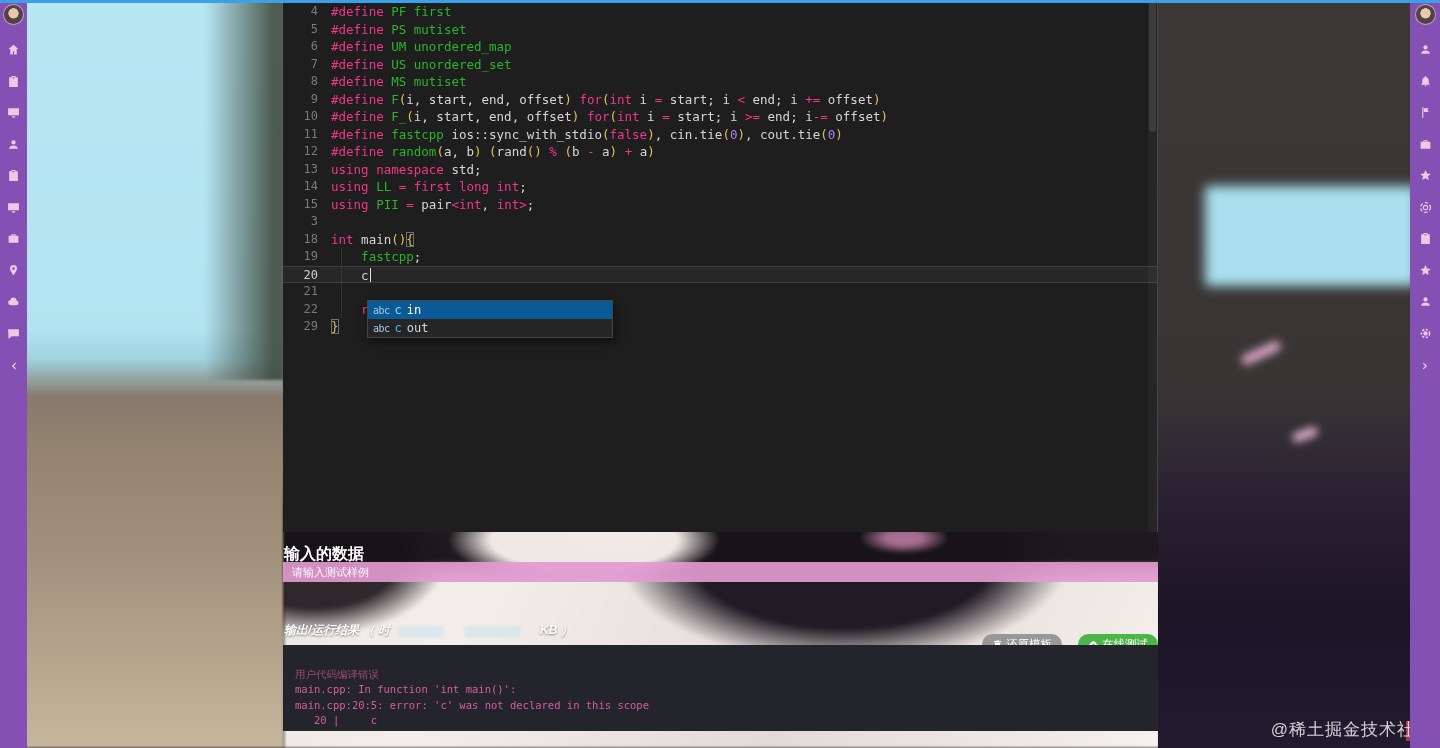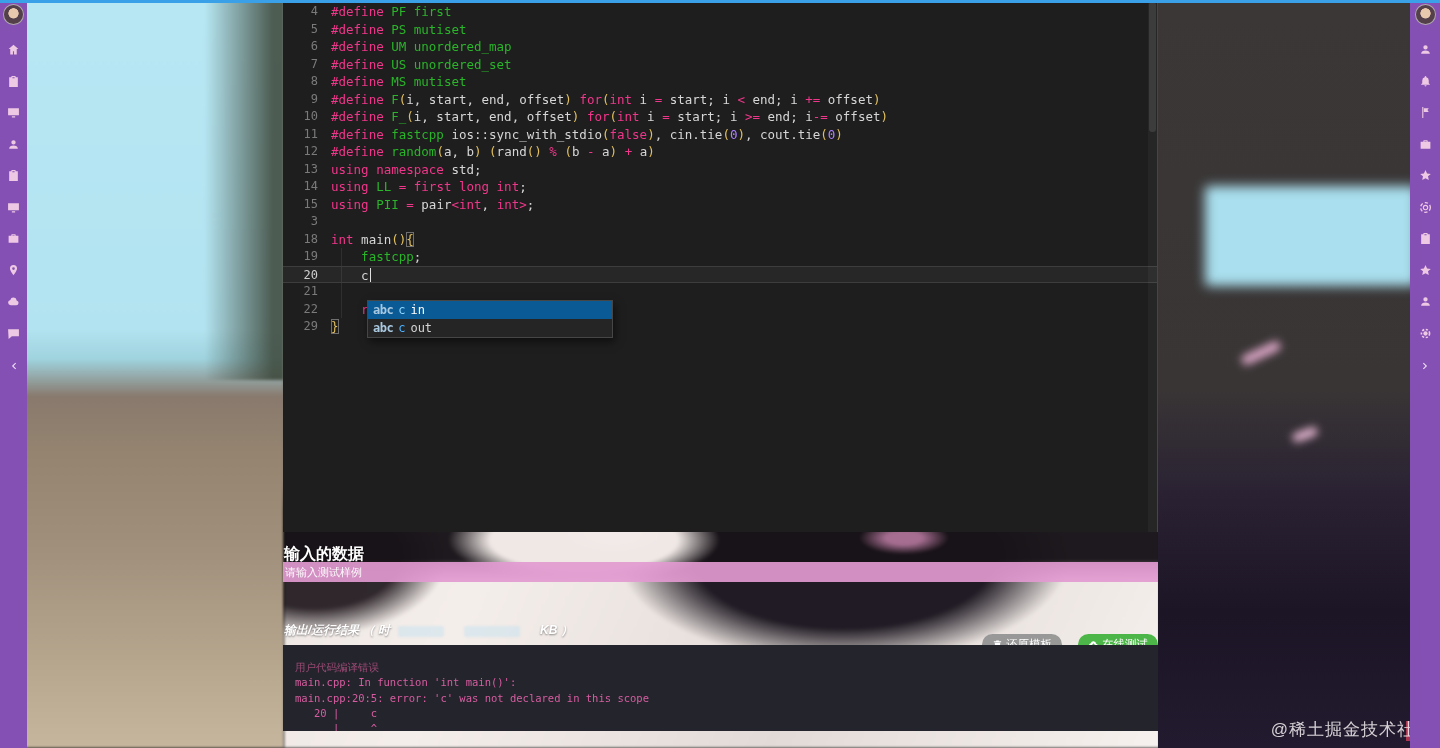--- a/index.html
+++ b/index.html
@@ -70,49 +70,49 @@
   .tk-B{color:#e2c05e;outline:1px solid #6f6f6f;outline-offset:-1px;}
   .caret{display:inline-block;width:1.5px;height:14px;background:#e0e0e0;vertical-align:-2px;margin-left:1px;}
   .track{position:absolute;right:0;top:0;width:9px;height:532px;background:rgba(255,255,255,.04);}
   .thumb{position:absolute;right:1px;top:2px;width:7px;height:130px;background:rgba(255,255,255,.10);border-radius:3px;}
 
   .suggest{position:absolute;left:84px;top:300px;width:246px;background:#252526;
     border:1px solid #464646;box-shadow:2px 4px 8px rgba(0,0,0,.5);z-index:6;}
   .sg-row{height:18px;display:flex;align-items:center;gap:5px;padding:0 5px;
     font-family:"DejaVu Sans Mono","Liberation Mono",monospace;font-size:12px;color:#d4d4d4;cursor:pointer;}
   .sg-row.sel{background:#0a5a96;color:#fff;}
-  .sg-icon{font-size:12px;font-weight:bold;letter-spacing:-.5px;color:#a8c8e0;flex:none;}
+  .sg-icon{font-size:10px;font-weight:normal;letter-spacing:-.5px;color:#a8c8e0;flex:none;}
   .sg-match{color:#4fb3ff;}
   .sg-row.sel .sg-match{color:#8fd7ff;}
 
   .input-label{position:absolute;left:1px;top:544px;font-size:16px;font-weight:bold;color:#fff;
     text-shadow:0 1px 2px rgba(0,0,0,.5);}
   .test-input{position:absolute;left:0;top:562px;width:875px;height:20px;border:none;outline:none;
-    background:rgba(226,154,208,.92);color:#fff;font-size:11px;padding:0 2px;
+    background:rgba(226,154,208,.92);color:#fff;font-size:11px;padding:0 9px;
     font-family:"Liberation Sans","DejaVu Sans",sans-serif;}
   .test-input::placeholder{color:#fff;opacity:.95;}
 
   .btn-row{position:absolute;top:594px;right:0;display:flex;gap:16px;}
   .btn{height:21px;border:none;border-radius:11px;display:flex;align-items:center;gap:3px;
     padding:0 10px;font-size:11.5px;color:#fff;cursor:pointer;
     font-family:"Liberation Sans","DejaVu Sans",sans-serif;margin-top:40px;}
   .btn.gray{background:rgba(145,145,145,.92);}
   .btn.green{background:#4cb648;}
   .bicon svg{width:11px;height:11px;display:block;}
 
   .out-header{position:absolute;left:1px;top:622px;font-size:12px;font-weight:bold;color:#fff;
     text-shadow:0 1px 2px rgba(0,0,0,.45);display:flex;align-items:center;font-style:italic;}
   .washed{display:inline-block;width:150px;height:12px;position:relative;}
   .washed::before,.washed::after{content:"";position:absolute;top:1px;height:11px;border-radius:2px;
     background:rgba(198,226,240,.5);filter:blur(1px);}
   .washed::before{left:8px;width:46px;}
   .washed::after{left:74px;width:56px;}
 
   .error-panel{position:absolute;left:0;top:645px;width:875px;height:86px;background:#24242d;
-    padding:15px 12px;overflow:hidden;}
+    padding:22px 12px;overflow:hidden;}
   .err-line{font-family:"DejaVu Sans Mono","Liberation Mono",monospace;font-size:10.5px;
     line-height:15.3px;color:#d75da0;white-space:pre;}
   .err-line.title{color:#9c4a74;}
 
   .watermark{position:absolute;right:7px;bottom:7px;z-index:15;font-size:17px;letter-spacing:1px;
     color:rgba(244,240,242,.85);font-family:"Liberation Sans","DejaVu Sans",sans-serif;}
 </style>
 </head>
 <body>
 

